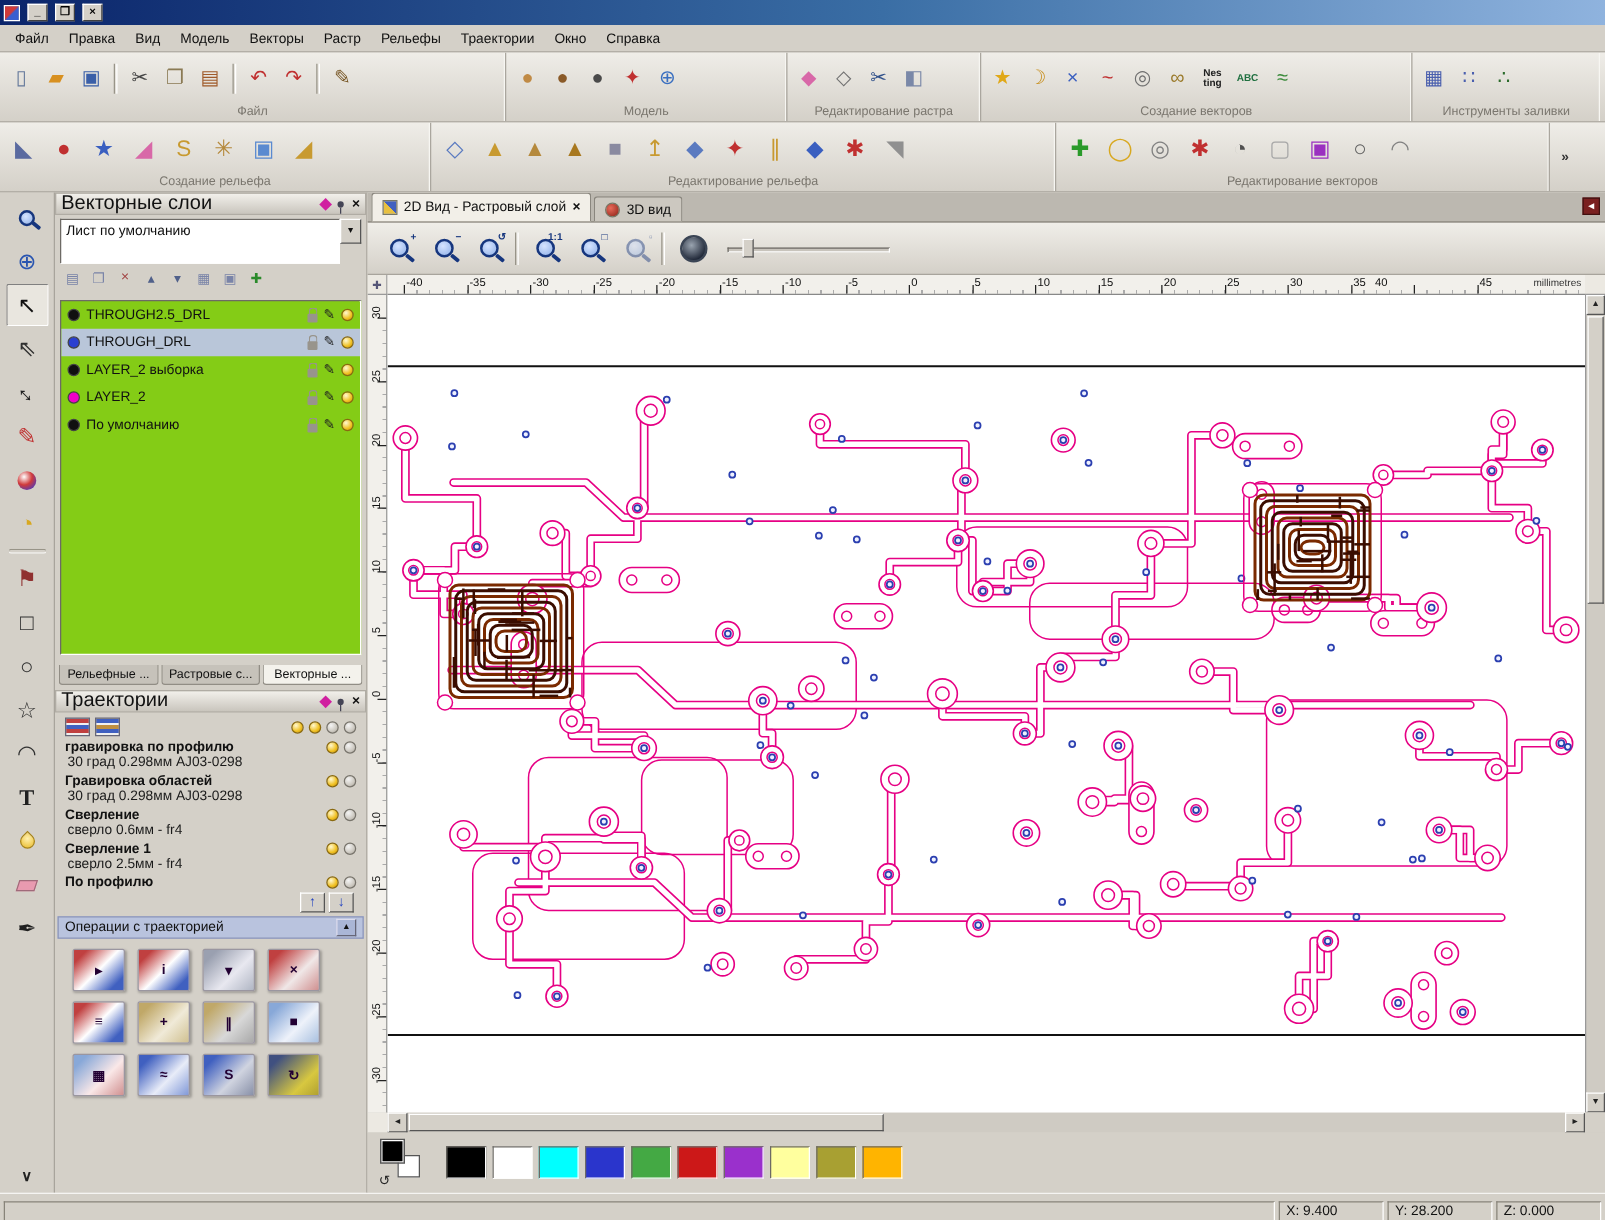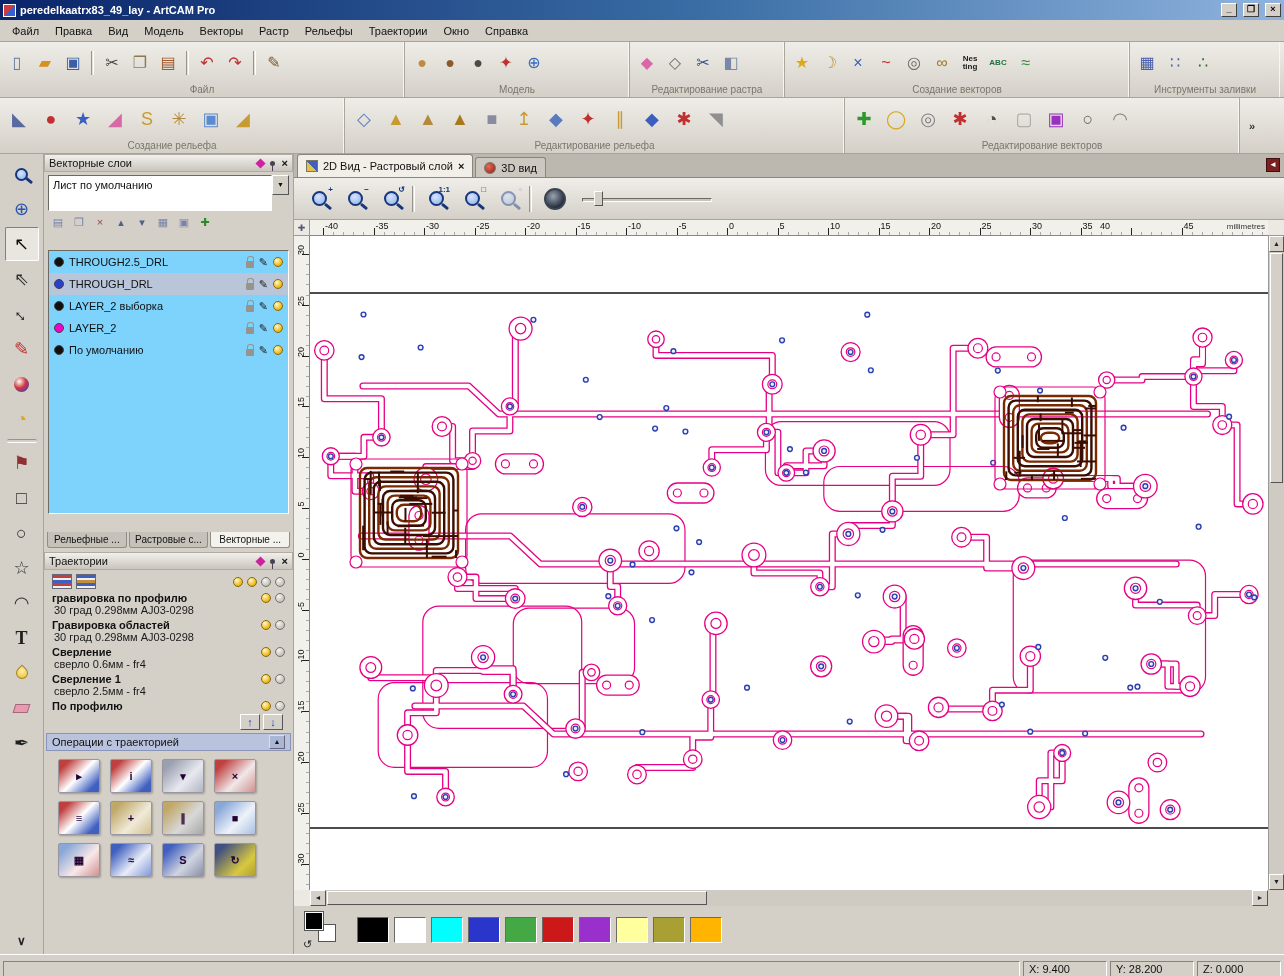--- a/index.html
+++ b/index.html
@@ -34,32 +34,32 @@
 .g.rot45{transform:rotate(45deg)}
 .g.serif{font-family:"Liberation Serif",serif;font-weight:bold}
 [data-kind="mag"] .g{width:13px;height:13px;border:2px solid #16367e;border-radius:50%;display:inline-block;position:relative;background:radial-gradient(circle at 40% 35%,#d6e4ff,#8fb0e8)}
 [data-kind="mag"] .g::after{content:'';position:absolute;width:8px;height:3px;background:#16367e;right:-7px;bottom:-3px;transform:rotate(40deg);border-radius:1px}
 [data-kind="sphere"] .g{width:15px;height:15px;border-radius:50%;display:inline-block;background:radial-gradient(circle at 35% 30%,#fff,#d03a3a 45%,#3a3ad0 90%)}
 [data-kind="drop"] .g{width:12px;height:12px;display:inline-block;background:radial-gradient(circle at 35% 35%,#fff0b0,#e8b820);border-radius:0 50% 50% 50%;transform:rotate(45deg);border:1px solid #a8841a}
 [data-kind="eraser"] .g{width:15px;height:9px;display:inline-block;background:#e89ab0;transform:skewX(-18deg);border:1px solid #a06a7a}
 
 .panels{width:250px;display:flex;flex-direction:column;background:#d4d0c8;border-right:1px solid #a8a49c}
 .panel-header{height:18px;min-height:18px;display:flex;align-items:center;background:linear-gradient(#f2f0eb,#c9c5bd);border:1px solid #b0aca4;padding:0 4px;gap:5px}
-.panel-title{flex:1;font-size:11px;white-space:nowrap}
+.panel-title{flex:1;font-size:16px;white-space:nowrap}
 .tag-ico{width:9px;height:9px;background:#d020a0;transform:rotate(45deg) scale(.8)}
 .pin-ico{width:5px;height:5px;border-radius:50%;background:#445;position:relative;margin-right:2px}
 .pin-ico::after{content:'';position:absolute;top:5px;left:2px;width:1px;height:5px;background:#445}
 .hdr-close{font-weight:bold;font-size:11px;line-height:10px}
 .vl-panel{height:398px;display:flex;flex-direction:column}
 .vl-ddrow{margin:3px 4px 1px;display:flex}
 .vl-input{flex:1;background:#fff;border:1px solid;border-color:#6d6a65 #fff #fff #6d6a65;height:36px;line-height:18px;padding:0 4px;white-space:nowrap;overflow:hidden}
 .vl-dd-btn{width:17px;height:20px;background:#d4d0c8;border:1px solid;border-color:#fff #555 #555 #fff;text-align:center;font-size:7px;line-height:18px}
 .vl-iconrow{display:flex;align-items:center;padding:2px 5px;gap:3px;height:20px}
 .vl-op{width:18px;height:16px;font-size:11px;display:flex;align-items:center;justify-content:center}
-.vl-list{flex:1;background:#7dd3fc;border:1px solid;border-color:#6d6a65 #fff #fff #6d6a65;margin:18px 4px;overflow:hidden}
+.vl-list{flex:1;background:#84cc16;border:1px solid;border-color:#6d6a65 #fff #fff #6d6a65;margin:8px 4px;overflow:hidden}
 .vl-row{height:22px;display:flex;align-items:center;padding:0 5px;gap:5px}
 .vl-row.selected{background:#b9c6d9}
 .vl-dot{width:10px;height:10px;min-width:10px;border-radius:50%;border:1px solid #444}
 .vl-name{flex:1;white-space:nowrap;overflow:hidden}
 .mini-lock{width:8px;height:7px;background:#98948c;border-radius:1px;position:relative;margin-top:4px}
 .mini-lock::before{content:'';position:absolute;top:-5px;left:1px;width:5px;height:5px;border:1px solid #98948c;border-bottom:none;border-radius:3px 3px 0 0}
 .mini-pencil{font-size:11px;color:#222;line-height:1}
 .bulb{width:10px;height:10px;min-width:10px;border-radius:50%;background:radial-gradient(circle at 35% 30%,#fff8d0,#f0c020 60%,#c08a10);border:1px solid #8a6a10}
 .bulb.off{background:radial-gradient(circle at 35% 30%,#f4f4f4,#cdc9c1 60%,#a8a49c);border-color:#78746c}
 .vl-tabs{height:20px;display:flex;padding:0 3px;gap:2px;align-items:flex-start}
@@ -140,21 +140,20 @@
 .sb-long{flex:1}
 .sb-xyz{width:84px}
 </style>
 </head>
 <body>
 
 <div class="app">
 
   <div class="titlebar">
     <span class="app-ico"></span>
-    <span class="tb-title">peredelkaatrx83_49_lay - ArtCAM Pro</span>
     <span class="win-btn">_</span>
     <span class="win-btn">❐</span>
     <span class="win-btn">×</span>
   </div>
 
   <div class="menubar">
 
   <span class="menu-item">Файл</span>
       <span class="menu-item">Правка</span>
       <span class="menu-item">Вид</span>

